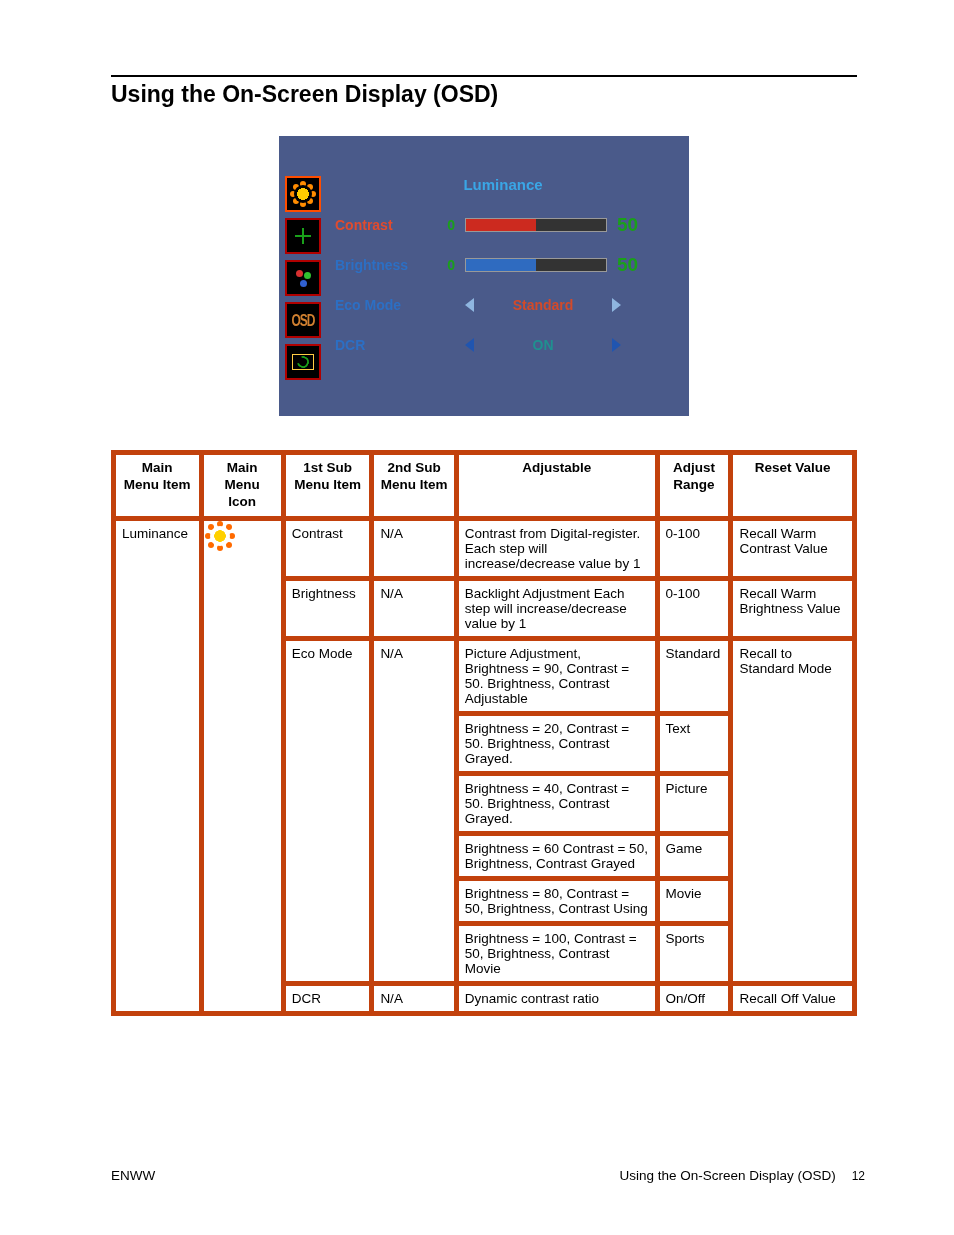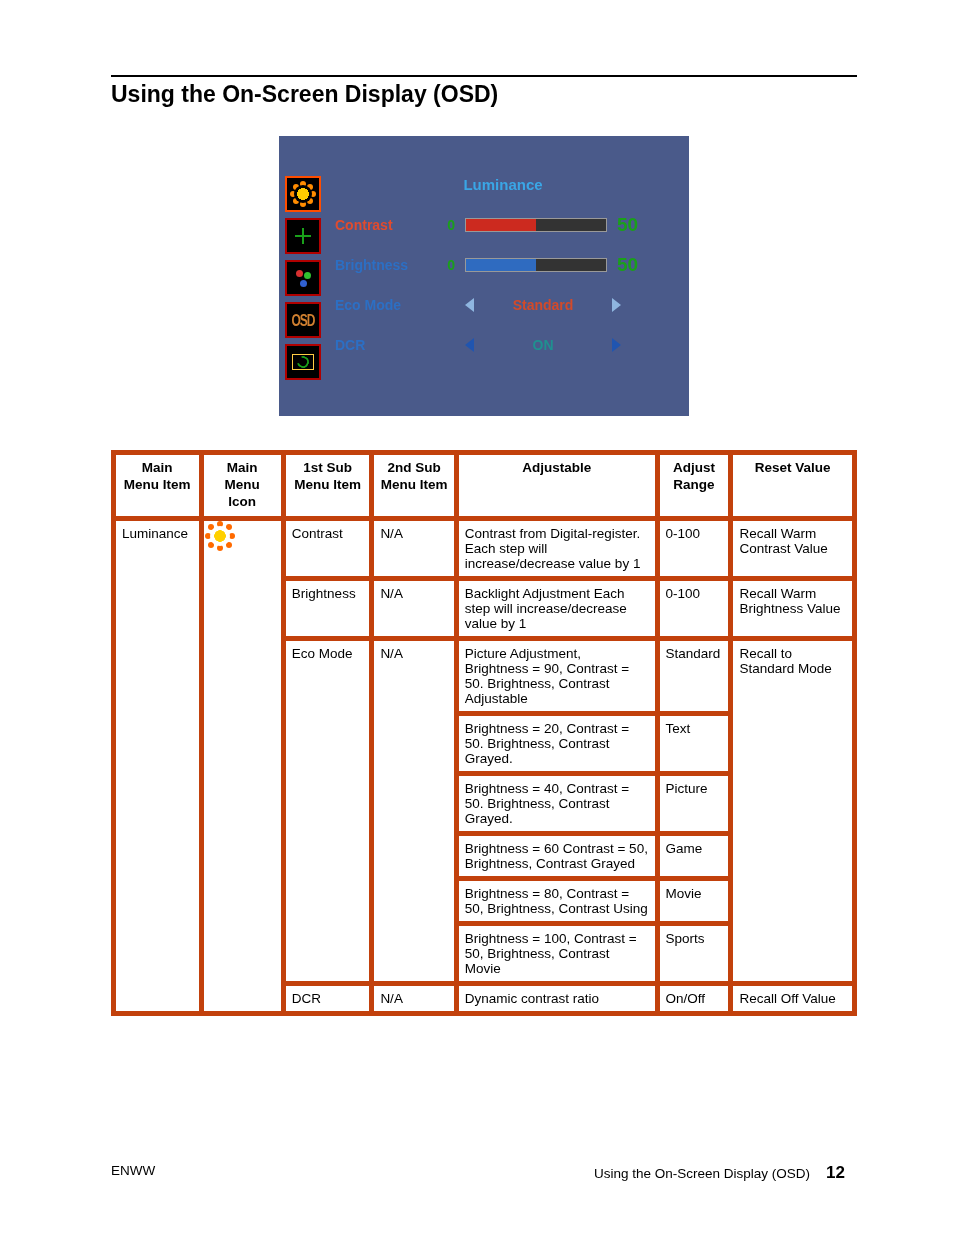--- a/index.html
+++ b/index.html
@@ -172,26 +172,27 @@
     box-shadow:
       0 -12px 0 -7px #ff6a00, 0 12px 0 -7px #ff6a00,
       -12px 0 0 -7px #ff6a00, 12px 0 0 -7px #ff6a00,
       9px 9px 0 -7px #ff6a00, -9px 9px 0 -7px #ff6a00,
       9px -9px 0 -7px #ff6a00, -9px -9px 0 -7px #ff6a00;
   }
 
   
   .footer {
     position: absolute;
-    left: 111px; right: 109px; bottom: 52px;
+    left: 111px; right: 89px; bottom: 52px;
     display: flex; justify-content: space-between;
     font-size: 13.5px;
+    align-items: flex-end;
   }
   .footer .right { display: flex; align-items: baseline; gap: 16px; }
-  .footer .pnum { font-weight: bold; font-size: 17px; }
+  .footer .pnum { font-weight: normal; font-size: 12px; }
 </style>
 </head>
 <body>
 
 <div class="page">
   <div class="top-rule"></div>
   <h2 class="heading">Using the On-Screen Display (OSD)</h2>
 
   <div class="osd-wrap">
     <div class="osd">

